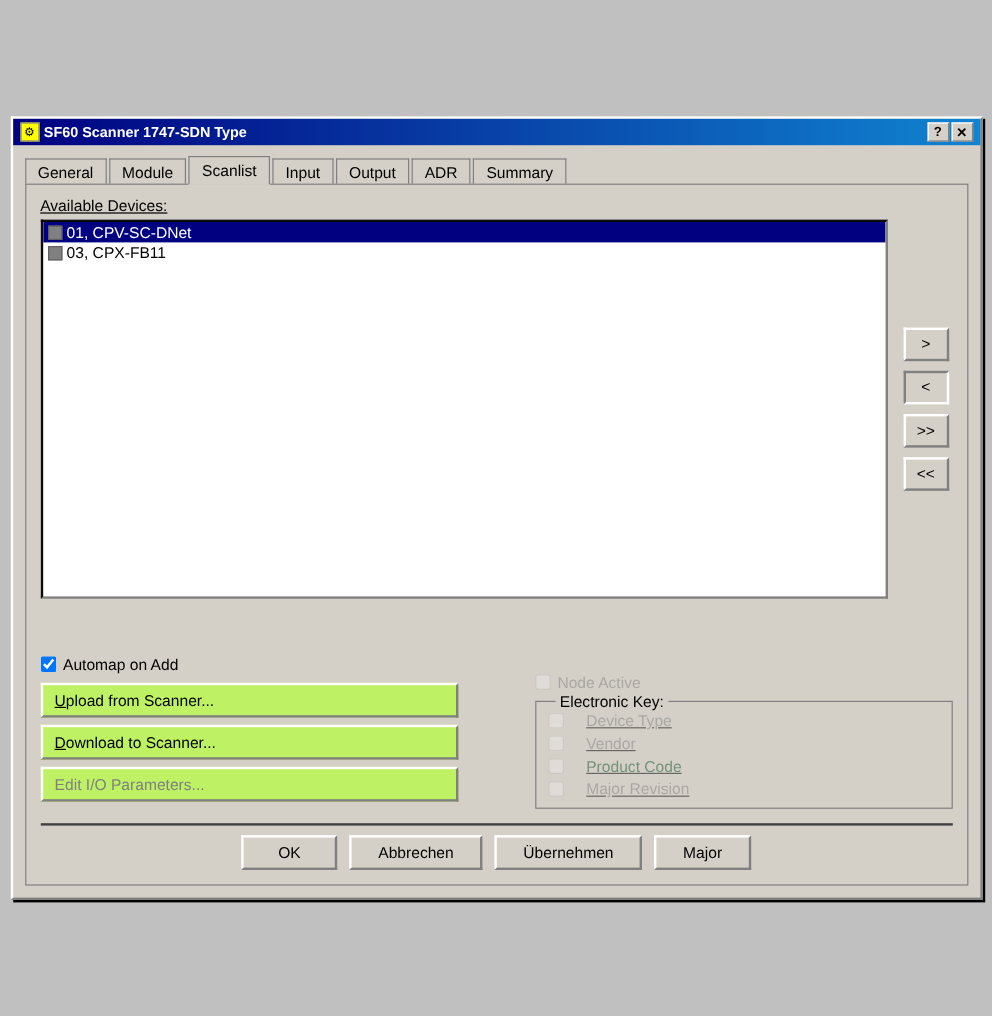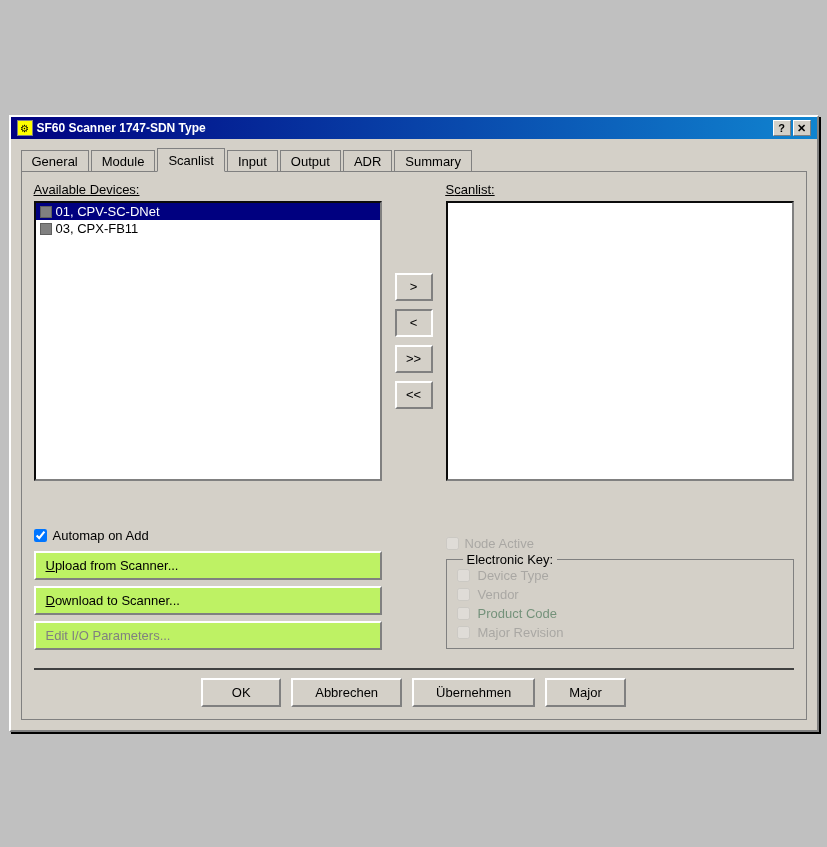--- a/index.html
+++ b/index.html
@@ -120,21 +120,21 @@
     .section-label {
       font-size: 13px;
       margin-bottom: 4px;
       text-decoration: underline;
     }
     .listbox {
       background: #ffffff;
       border: 2px inset #808080;
       border-top-color: #606060;
       border-left-color: #606060;
-      height: 280px;
+      height: 316px;
       overflow-y: auto;
     }
     .listbox-item {
       display: flex;
       align-items: center;
       gap: 4px;
       padding: 1px 4px;
       cursor: pointer;
       font-size: 13px;
     }
@@ -228,22 +228,23 @@
       position: absolute;
       top: -8px;
       left: 16px;
       background: #d4d0c8;
       padding: 0 4px;
       font-size: 13px;
     }
     .ekey-row {
       display: flex;
       align-items: center;
-      gap: 8px;
+      gap: 19px;
       margin-bottom: 4px;
+      text-decoration: underline;
     }
     .ekey-row:last-child {
       margin-bottom: 0;
     }
     .cb-disabled {
       opacity: 0.5;
     }
     
     .footer-row {
       display: flex;
@@ -312,28 +313,24 @@
           </div>
         </div>
 
         <div class="transfer-col">
           <button class="transfer-btn">&gt;</button>
           <button class="transfer-btn pressed">&lt;</button>
           <button class="transfer-btn">&gt;&gt;</button>
           <button class="transfer-btn">&lt;&lt;</button>
         </div>
 
-        <div class="right-panel">
-          <div class="section-label"><span class="underline">S</span><span>canlist:</span></div>
-          <div class="listbox"></div>
-        </div>
 
       </div>
 
-      <div class="main-row" style="align-items: center; margin-bottom: 0; margin-top: 39px;">
+      <div class="main-row" style="align-items: flex-end; margin-bottom: 0; margin-top: 39px;">
 
         <div class="bottom-left" style="flex:1;">
           <div class="checkbox-row">
             <input type="checkbox" class="checkbox-input" checked="" style="">
             <label>Automap on Add</label>
           </div>
           <button class="big-button">
             <span><span class="underline">U</span><span>pload from Scanner...</span></span>
           </button>
           <button class="big-button">

